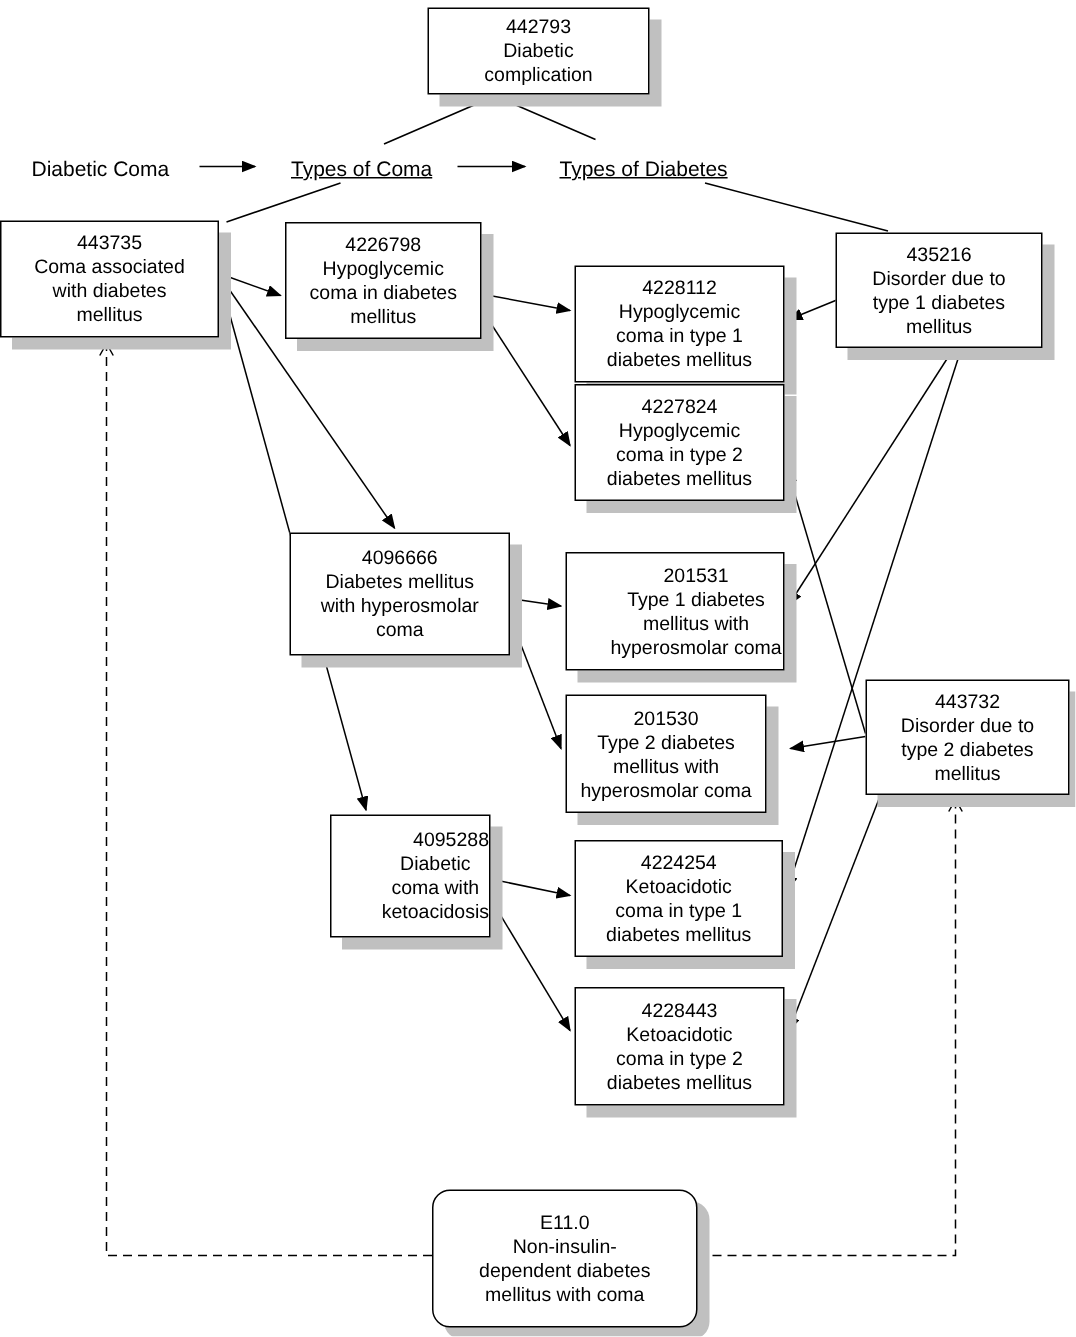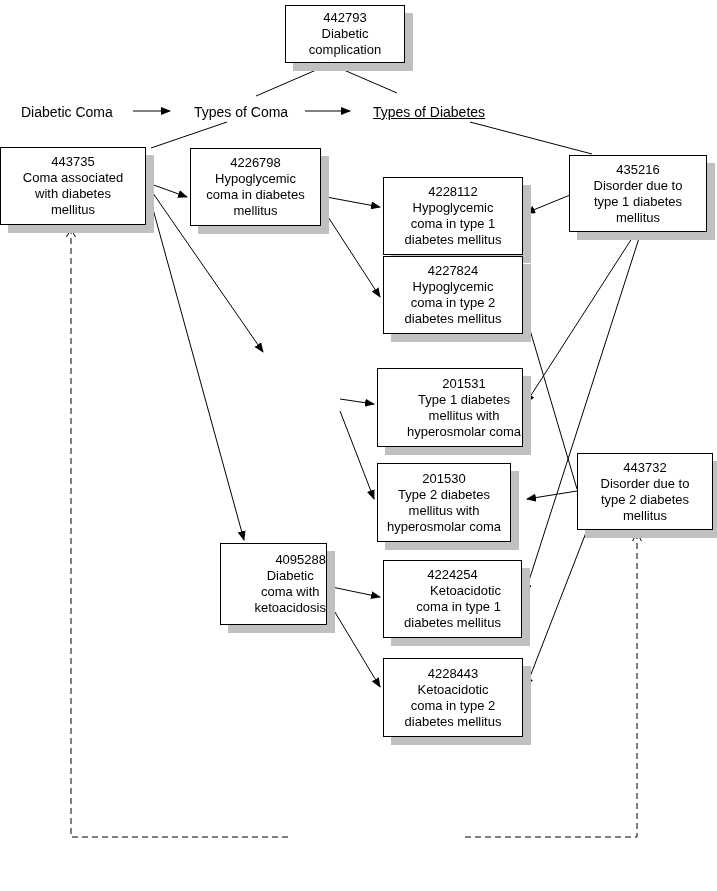--- a/index.html
+++ b/index.html
@@ -10,36 +10,36 @@
   #wires{position:absolute;left:0;top:0;width:717px;height:891px;}
   .node{
     position:absolute;background:#ffffff;border:1px solid #000;
     box-shadow:8px 8px 0 #c0c0c0;
     display:flex;flex-direction:column;align-items:center;justify-content:center;
     text-align:center;font-size:13px;line-height:16px;white-space:pre-line;
     box-sizing:border-box;
   }
   .rounded{border-radius:12px;}
   .flow-label{position:absolute;font-size:14px;line-height:16px;white-space:nowrap;}
-  .p442793{left:285px;top:5px;width:120px;height:58px;}
+  .p442793{left:285px;top:5px;width:148px;height:58px;}
   .p443735{left:0;top:147px;width:146px;height:78px;}
   .p4226798{left:190px;top:148px;width:131px;height:78px;}
   .p4228112{left:383px;top:177px;width:140px;height:78px;}
-  .p435216{left:569px;top:155px;width:138px;height:77px;align-items:center;}
+  .p435216{left:557px;top:155px;width:138px;height:77px;align-items:center;}
   .p4227824{left:383px;top:256px;width:140px;height:78px;}
   .p4096666{left:193px;top:355px;width:147px;height:82px;}
   .p201531{left:377px;top:368px;width:146px;height:79px;padding-left:28px;}
   .p201530{left:377px;top:463px;width:134px;height:79px;}
   .p443732{left:577px;top:453px;width:136px;height:77px;}
   .p4095288{left:220px;top:543px;width:107px;height:82px;align-items:flex-end;}
-  .p4224254{left:383px;top:560px;width:139px;height:78px;text-align:right;}
+  .p4224254{left:383px;top:560px;width:139px;height:78px;}
   .p4228443{left:383px;top:658px;width:140px;height:79px;}
   .pE110{left:288px;top:793px;width:177px;height:92px;}
   .lDiabeticComa{left:21px;top:104px;}
-  .lTypesOfComa{left:194px;top:104px;}
+  .lTypesOfComa{left:194px;top:104px;text-decoration:underline;}
   .lTypesOfDiabetes{left:373px;top:104px;text-decoration:underline;}
 </style>
 </head>
 <body>
 
 <div id="stage">
 
   <svg id="wires" viewBox="0 0 717 891" xmlns="http://www.w3.org/2000/svg">
     <defs>
       <marker id="ah" markerWidth="10" markerHeight="8" refX="9" refY="4" orient="auto" markerUnits="userSpaceOnUse">
@@ -116,20 +116,26 @@
 mellitus</div>
   </div>
 
   <div class="node p4227824">
     <div>4227824</div>
     <div>Hypoglycemic
 coma in type 2
 diabetes mellitus</div>
   </div>
 
+  <div class="node p4096666">
+    <div>4096666</div>
+    <div>Diabetes mellitus
+with hyperosmolar
+coma</div>
+  </div>
 
   <div class="node p201531">
     <div>201531</div>
     <div>Type 1 diabetes
 mellitus with
 hyperosmolar coma</div>
   </div>
 
   <div class="node p201530">
     <div>201530</div>
@@ -159,14 +165,20 @@
 diabetes mellitus</div>
   </div>
 
   <div class="node p4228443">
     <div>4228443</div>
     <div>Ketoacidotic
 coma in type 2
 diabetes mellitus</div>
   </div>
 
+  <div class="node rounded pE110">
+    <div>E11.0</div>
+    <div>Non-insulin-
+dependent diabetes
+mellitus with coma</div>
+  </div>
 
 </div>
 
 </body></html>

